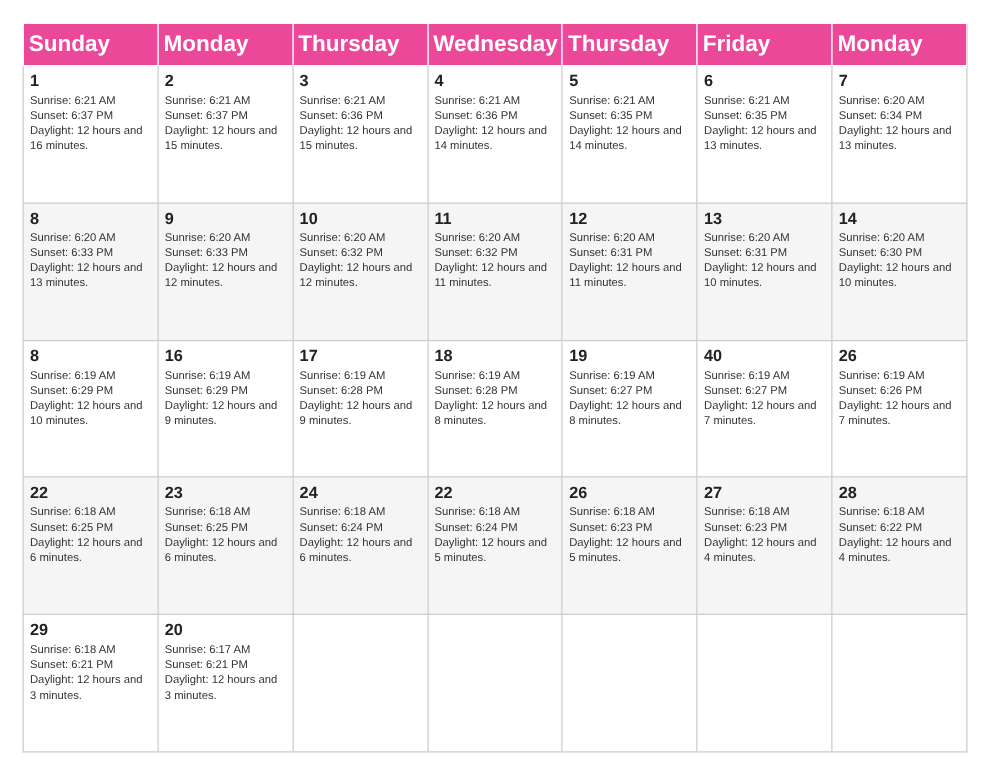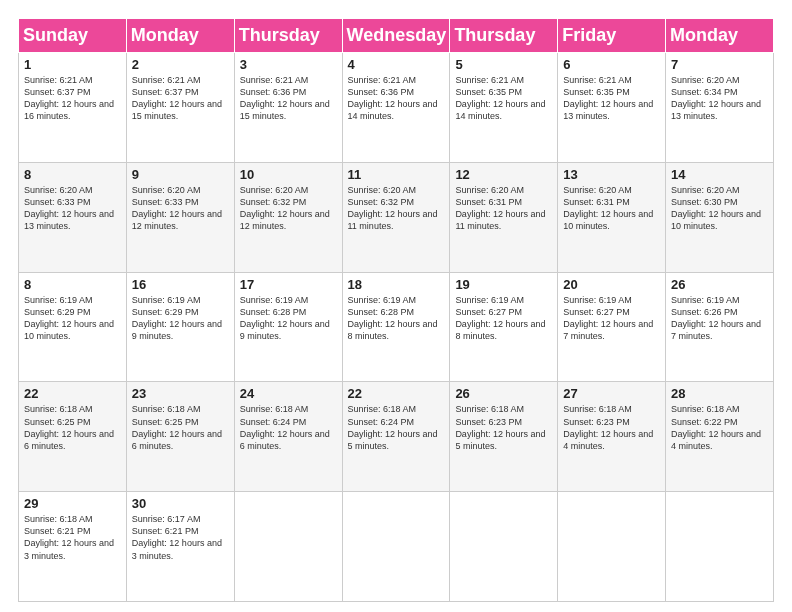--- a/index.html
+++ b/index.html
@@ -257,21 +257,21 @@
         </td>
           <td>
           <span class="day-num">19</span>
           <div class="cell-text">
             Sunrise: 6:19 AM<br>
             Sunset: 6:27 PM<br>
             Daylight: 12 hours and 8 minutes.
           </div>
         </td>
           <td>
-          <span class="day-num">20</span>
+          <span class="day-num">40</span>
           <div class="cell-text">
             Sunrise: 6:19 AM<br>
             Sunset: 6:27 PM<br>
             Daylight: 12 hours and 7 minutes.
           </div>
         </td>
           <td>
           <span class="day-num">26</span>
           <div class="cell-text">
             Sunrise: 6:19 AM<br>
@@ -341,21 +341,21 @@
         <tr>
           <td>
           <span class="day-num">29</span>
           <div class="cell-text">
             Sunrise: 6:18 AM<br>
             Sunset: 6:21 PM<br>
             Daylight: 12 hours and 3 minutes.
           </div>
         </td>
           <td>
-          <span class="day-num">30</span>
+          <span class="day-num">20</span>
           <div class="cell-text">
             Sunrise: 6:17 AM<br>
             Sunset: 6:21 PM<br>
             Daylight: 12 hours and 3 minutes.
           </div>
         </td>
           <td class="empty"></td>
           <td class="empty"></td>
           <td class="empty"></td>
           <td class="empty"></td>

